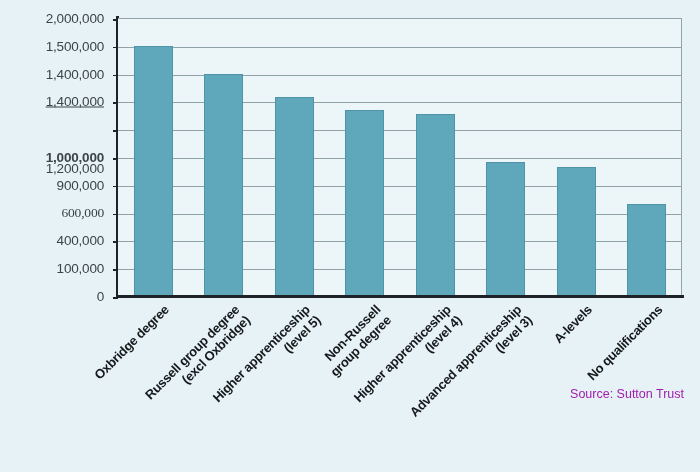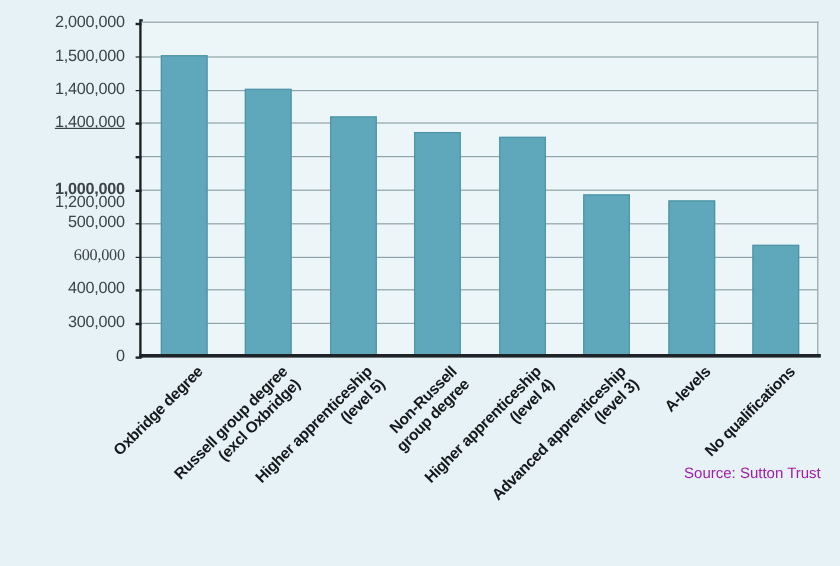--- a/index.html
+++ b/index.html
@@ -138,24 +138,24 @@
 
 <div id="chart-figure">
 
   <div class="y-axis-labels">
       <div class="y-tick-label" style="top: 18px;">2,000,000</div>
       <div class="y-tick-label" style="top: 45.8px;">1,500,000</div>
       <div class="y-tick-label" style="top: 73.6px;">1,400,000</div>
       <div class="y-tick-label" style="top: 101.4px; text-decoration: underline;">1,400,000</div>
       <div class="y-tick-label" style="top: 129.2px; margin-top: 39px;">1,200,000</div>
       <div class="y-tick-label" style="top: 157px; font-weight: bold;">1,000,000</div>
-      <div class="y-tick-label" style="top: 184.8px;">500,000</div>
+      <div class="y-tick-label" style="top: 184.8px;">900,000</div>
       <div class="y-tick-label" style="top: 212.6px; font-family: Liberation Serif, serif;">600,000</div>
       <div class="y-tick-label" style="top: 240.4px; text-align: center;">400,000</div>
-      <div class="y-tick-label" style="top: 268.2px;">300,000</div>
+      <div class="y-tick-label" style="top: 268.2px;">100,000</div>
       <div class="y-tick-label" style="top: 296px;">0</div>
     </div>
 
   <div class="axis-line-y"></div>
 
   <div class="plot-area">
     <div class="gridlines-layer">
         <div class="tick-mark" style="top: 0px;"></div>
         <div class="gridline" style="top: 27.8px;"></div>
         <div class="tick-mark" style="top: 27.8px;"></div>

